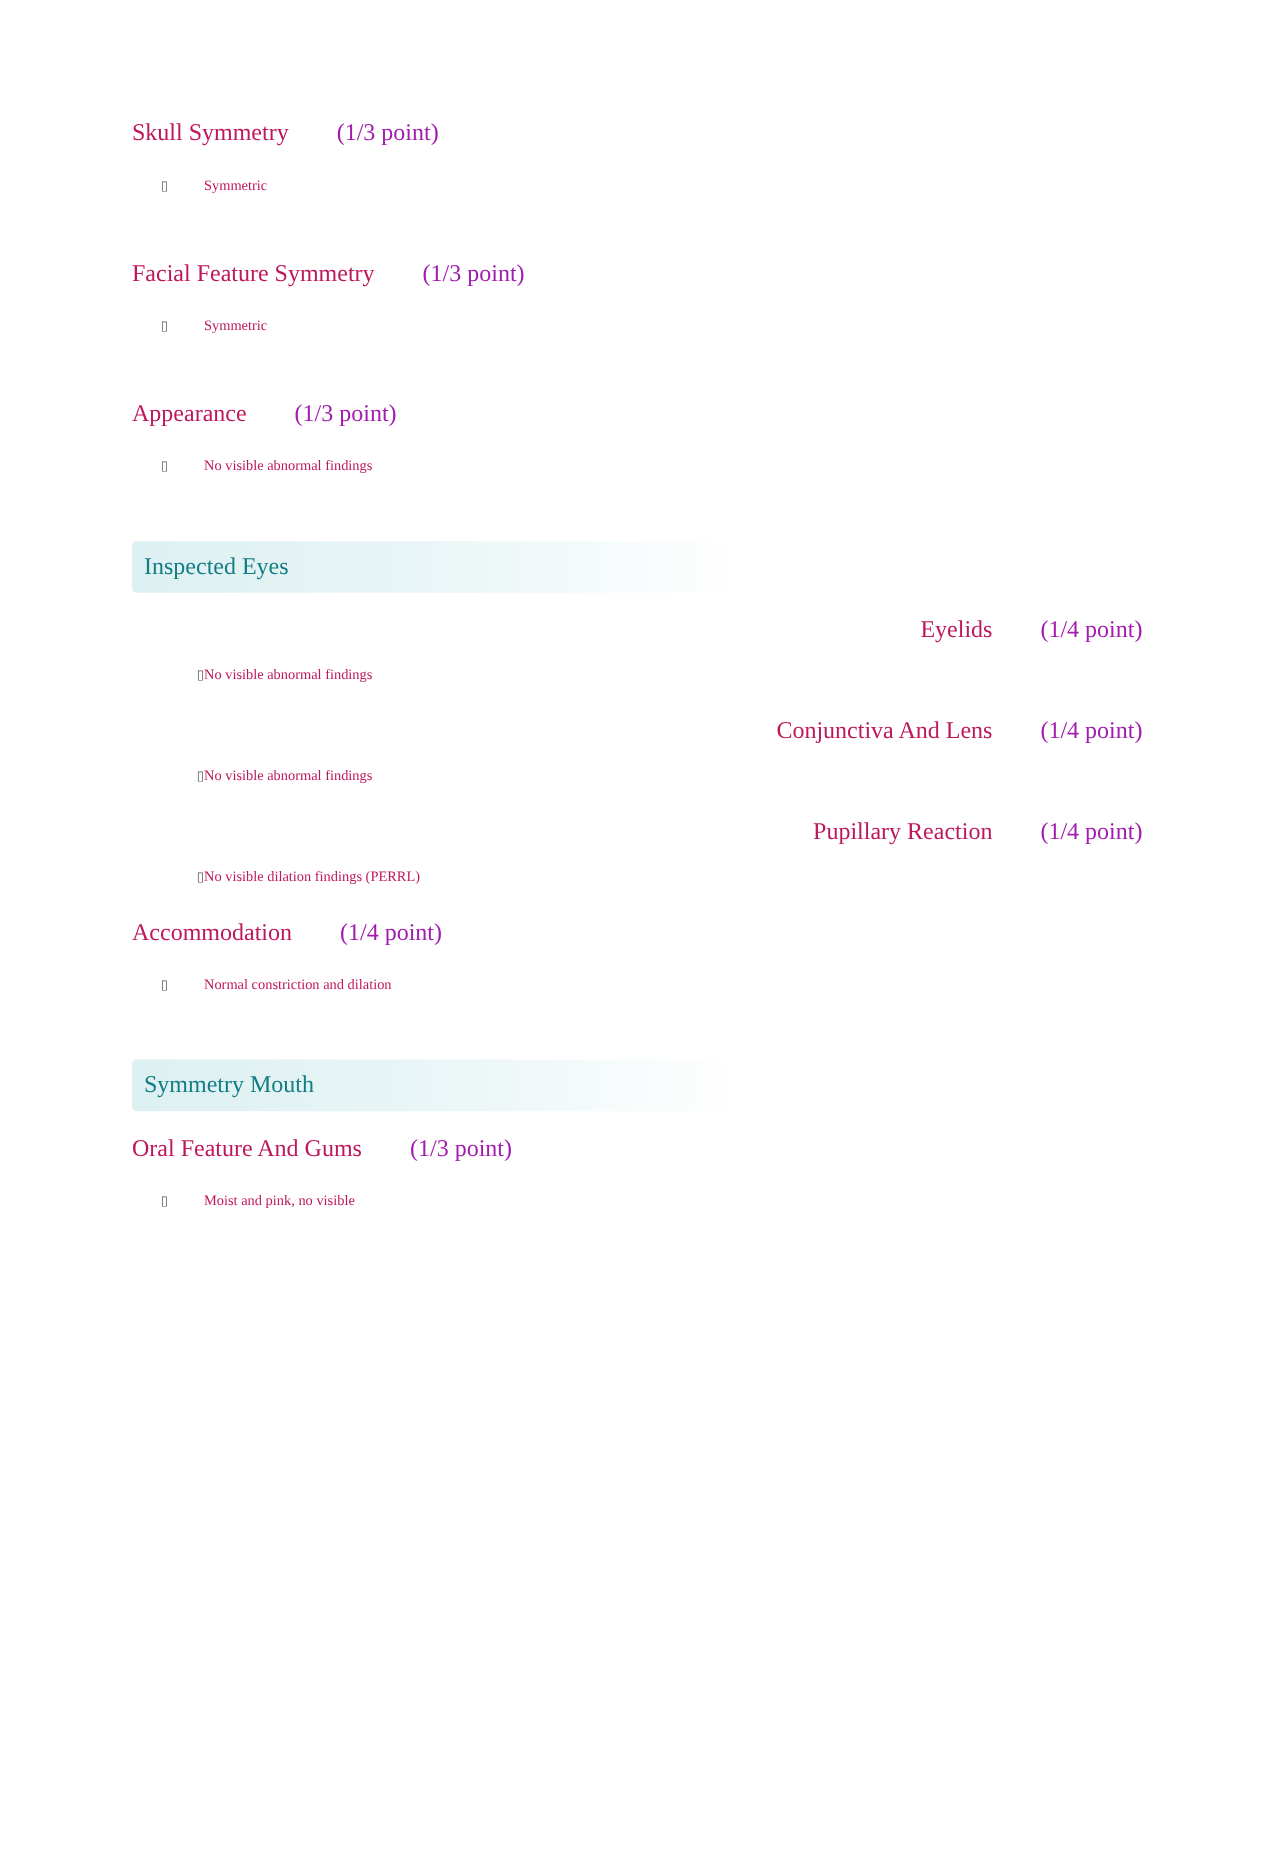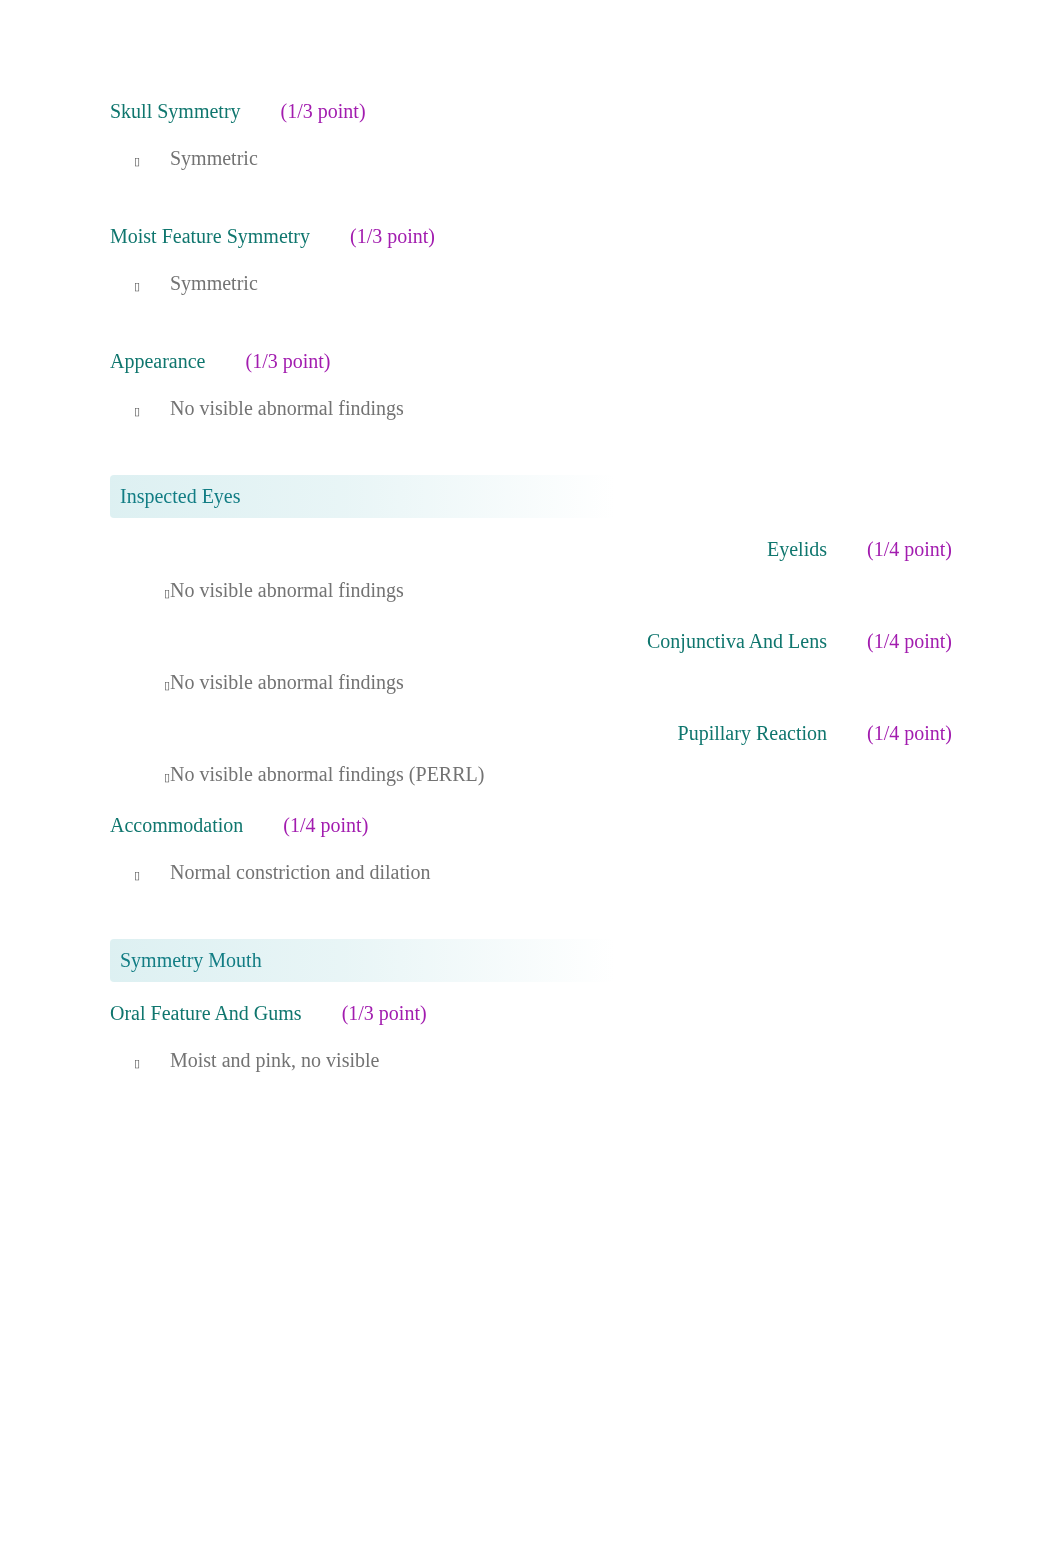--- a/index.html
+++ b/index.html
@@ -22,41 +22,41 @@
       text-align: right;
     }
     .item-header {
       font-size: 20px;
       margin-bottom: 24px;
     }
     .item-header.tight {
       margin-bottom: 18px;
     }
     .item-label {
-      color: #0f766e;
+      color: #be185d;
     }
     .item-points {
       color: #a21caf;
       margin-left: 40px;
     }
     .finding-row {
       display: flex;
       align-items: baseline;
       padding-left: 24px;
     }
     .bullet {
       font-family: sans-serif;
       font-size: 11px;
       color: #555;
       width: 36px;
       flex-shrink: 0;
     }
     .finding-text {
-      font-size: 20px;
-      color: #737373;
+      font-size: 12px;
+      color: #be185d;
     }
     .section-header {
       font-size: 20px;
       color: #127d84;
       padding: 10px 10px;
       margin-bottom: 20px;
       background: linear-gradient(to right,
         rgba(180, 222, 226, 0.45) 0%,
         rgba(180, 222, 226, 0.3) 28%,
         rgba(255, 255, 255, 0) 60%);
@@ -72,21 +72,21 @@
 <div id="root">
     <div class="section-wrap">
       <div class="item-block">
         <div class="item-header"><span class="item-label">Skull Symmetry</span><span class="item-points">(1/3 point)</span></div>
         <div class="finding-row">
           <span class="bullet">▯</span>
           <span class="finding-text">Symmetric</span>
         </div>
       </div>
       <div class="item-block">
-        <div class="item-header"><span class="item-label">Moist Feature Symmetry</span><span class="item-points">(1/3 point)</span></div>
+        <div class="item-header"><span class="item-label">Facial Feature Symmetry</span><span class="item-points">(1/3 point)</span></div>
         <div class="finding-row">
           <span class="bullet">▯</span>
           <span class="finding-text">Symmetric</span>
         </div>
       </div>
       <div class="item-block">
         <div class="item-header"><span class="item-label">Appearance</span><span class="item-points">(1/3 point)</span></div>
         <div class="finding-row">
           <span class="bullet">▯</span>
           <span class="finding-text">No visible abnormal findings</span>
@@ -106,21 +106,21 @@
         <div class="item-header tight"><span class="item-label">Conjunctiva And Lens</span><span class="item-points">(1/4 point)</span></div>
         <div class="finding-row">
           <span class="bullet">▯</span>
           <span class="finding-text">No visible abnormal findings</span>
         </div>
       </div>
       <div class="item-block tight">
         <div class="item-header tight"><span class="item-label">Pupillary Reaction</span><span class="item-points">(1/4 point)</span></div>
         <div class="finding-row">
           <span class="bullet">▯</span>
-          <span class="finding-text">No visible abnormal findings (PERRL)</span>
+          <span class="finding-text">No visible dilation findings (PERRL)</span>
         </div>
       </div>
       <div class="item-block">
         <div class="item-header"><span class="item-label">Accommodation</span><span class="item-points">(1/4 point)</span></div>
         <div class="finding-row">
           <span class="bullet">▯</span>
           <span class="finding-text">Normal constriction and dilation</span>
         </div>
       </div>
     </div>

